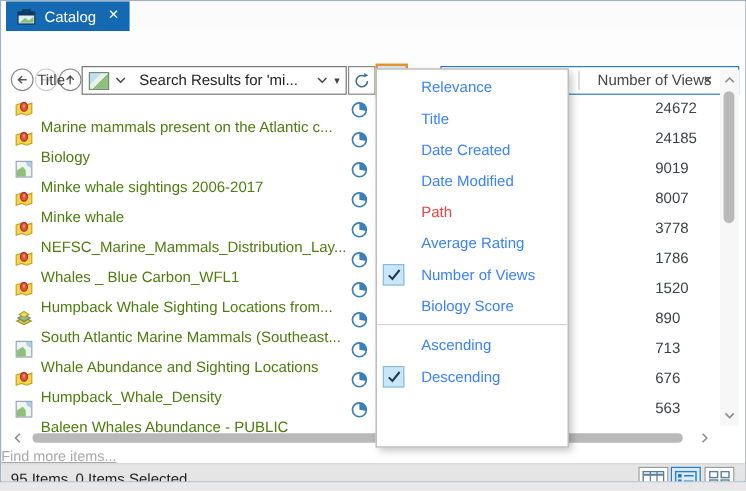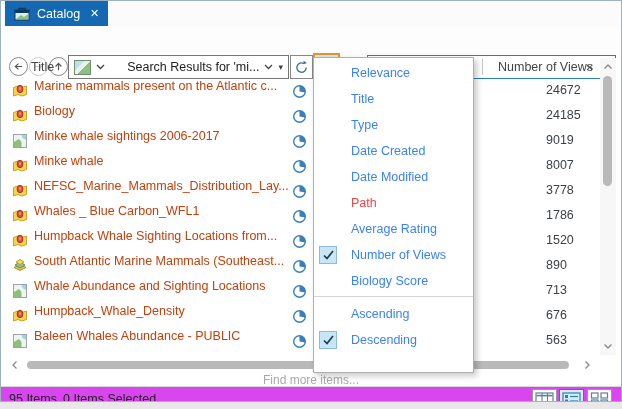--- a/index.html
+++ b/index.html
@@ -18,21 +18,21 @@
   .tab .close{ font-size:11px; line-height:1; margin-left:3px; }
   
   .toolbar{ position:absolute; left:0; top:25px; width:100%; height:32px; background:#fdfdfd; }
   .navbtn{
     position:absolute; top:31px; width:19px; height:19px; border-radius:50%;
     border:1px solid #8a8a8a; display:flex; align-items:center; justify-content:center; background:#fff;
   }
   .navbtn.disabled{ border-color:#cccccc; }
   .combo{
     position:absolute; left:67px; top:29px; width:221px; height:24px;
-    border:1px solid #777; background:#fff; display:flex; align-items:center; padding:0 5px; gap:5px;text-align:right;
+    border:1px solid #777; background:#fff; display:flex; align-items:center; padding:0 5px; gap:5px;
   }
   .combo .lbl{ flex:1; margin-left:6px; white-space:nowrap; overflow:hidden; color:#222; }
   .thumb{ width:17px; height:15px; border:1px solid #6f8f6f;
     background:linear-gradient(135deg,#bfe0f0 0 35%,#e9f2e6 35% 55%,#8fbf7f 55% 100%); }
   .tri{ font-size:9px; color:#444; }
   .boxbtn{
     position:absolute; top:29px; height:24px; border:1px solid #888; background:#fff;
     display:flex; align-items:center; justify-content:center;
   }
   .sortbtn{
@@ -48,33 +48,33 @@
     border:1px solid #2b7cc2; background:#fff; display:flex; align-items:center; padding:0 6px; gap:6px;
   }
   .search input{ flex:1; border:none; outline:none; font:inherit; color:#222; background:transparent; min-width:0; }
   .search .x{ font-size:10px; color:#555; }
   
   .colhdr{ position:absolute; top:59px; color:#444; white-space:nowrap; }
   .coldiv{ position:absolute; left:481px; top:58px; width:1px; height:16px; background:#c8c8c8; }
   .rows{ position:absolute; left:0; top:78px; width:598px; }
   .row{ position:relative; height:25px; width:100%; }
   .row .ticon{ position:absolute; left:11px; top:4px; }
-  .row .ttl{ position:absolute; left:33px; top:0; white-space:nowrap; color:#c2410c; }
+  .row .ttl{ position:absolute; left:33px; top:20px; white-space:nowrap; color:#4d7c0f; }
   .row .online{ position:absolute; left:291px; top:5px; }
   .row .views{ position:absolute; left:497px; top:4px; color:#3c4146;margin-left:48px; }
   
   .vscroll{ position:absolute; left:599px; top:57px; width:16px; height:297px; background:#f7f7f7; }
   .vscroll .chev{ position:absolute; left:2px; width:12px; height:12px; }
   .vscroll .thumbv{ position:absolute; left:3px; top:18px; width:9px; height:110px; background:#b9b9b9; border-radius:5px; }
   .hscroll{ position:absolute; left:6px; top:357px; width:590px; height:14px; }
   .hscroll .chev{ position:absolute; top:1px; width:12px; height:12px; }
   .hscroll .thumbh{ position:absolute; left:20px; top:3px; width:542px; height:8px; background:#b9b9b9; border-radius:4px; }
-  .findmore{ position:absolute; left:0; top:372px; width:100%; text-align:center; color:#a8a8a8; font-size:12px; }
-  
-  .status{ position:absolute; left:0; top:385px; width:100%; height:24px; background:#d946ef; border-top:1px solid #d8d8d8; }
+  .findmore{ position:absolute; left:0; top:372px; width:100%; text-align:left; color:#a8a8a8; font-size:12px;text-decoration:underline; }
+  
+  .status{ position:absolute; left:0; top:385px; width:100%; height:24px; background:#e5e5e5; border-top:1px solid #d8d8d8; }
   .status .cnt{ position:absolute; top:5px; color:#222; }
   .viewbtn{ position:absolute; top:2px; width:25px; height:19px; border:1px solid #9a9a9a; background:#fff;
     display:flex; align-items:center; justify-content:center; }
   .viewbtn.sel{ border:1px solid #2b7cc2; background:#d9ecf8; }
   
   .menu{
     position:absolute; left:312px; top:56px; width:161px; height:316px; background:#fff;
     border:1px solid #b0b0b0; box-shadow:3px 3px 6px rgba(0,0,0,.22); z-index:20; padding-top:2px;
   }
   .mi{ position:relative; height:26px; line-height:26px; padding-left:37px; color:#3b82f6; white-space:nowrap; }
@@ -424,24 +424,20 @@
       <div class="mi">
     
     <span>Relevance</span>
   </div>
       <div class="mi">
     
     <span>Title</span>
   </div>
       <div class="mi">
     
-    <span>Type</span>
-  </div>
-      <div class="mi">
-    
     <span>Date Created</span>
   </div>
       <div class="mi">
     
     <span>Date Modified</span>
   </div>
       <div class="mi disabled">
     
     <span>Path</span>
   </div>

